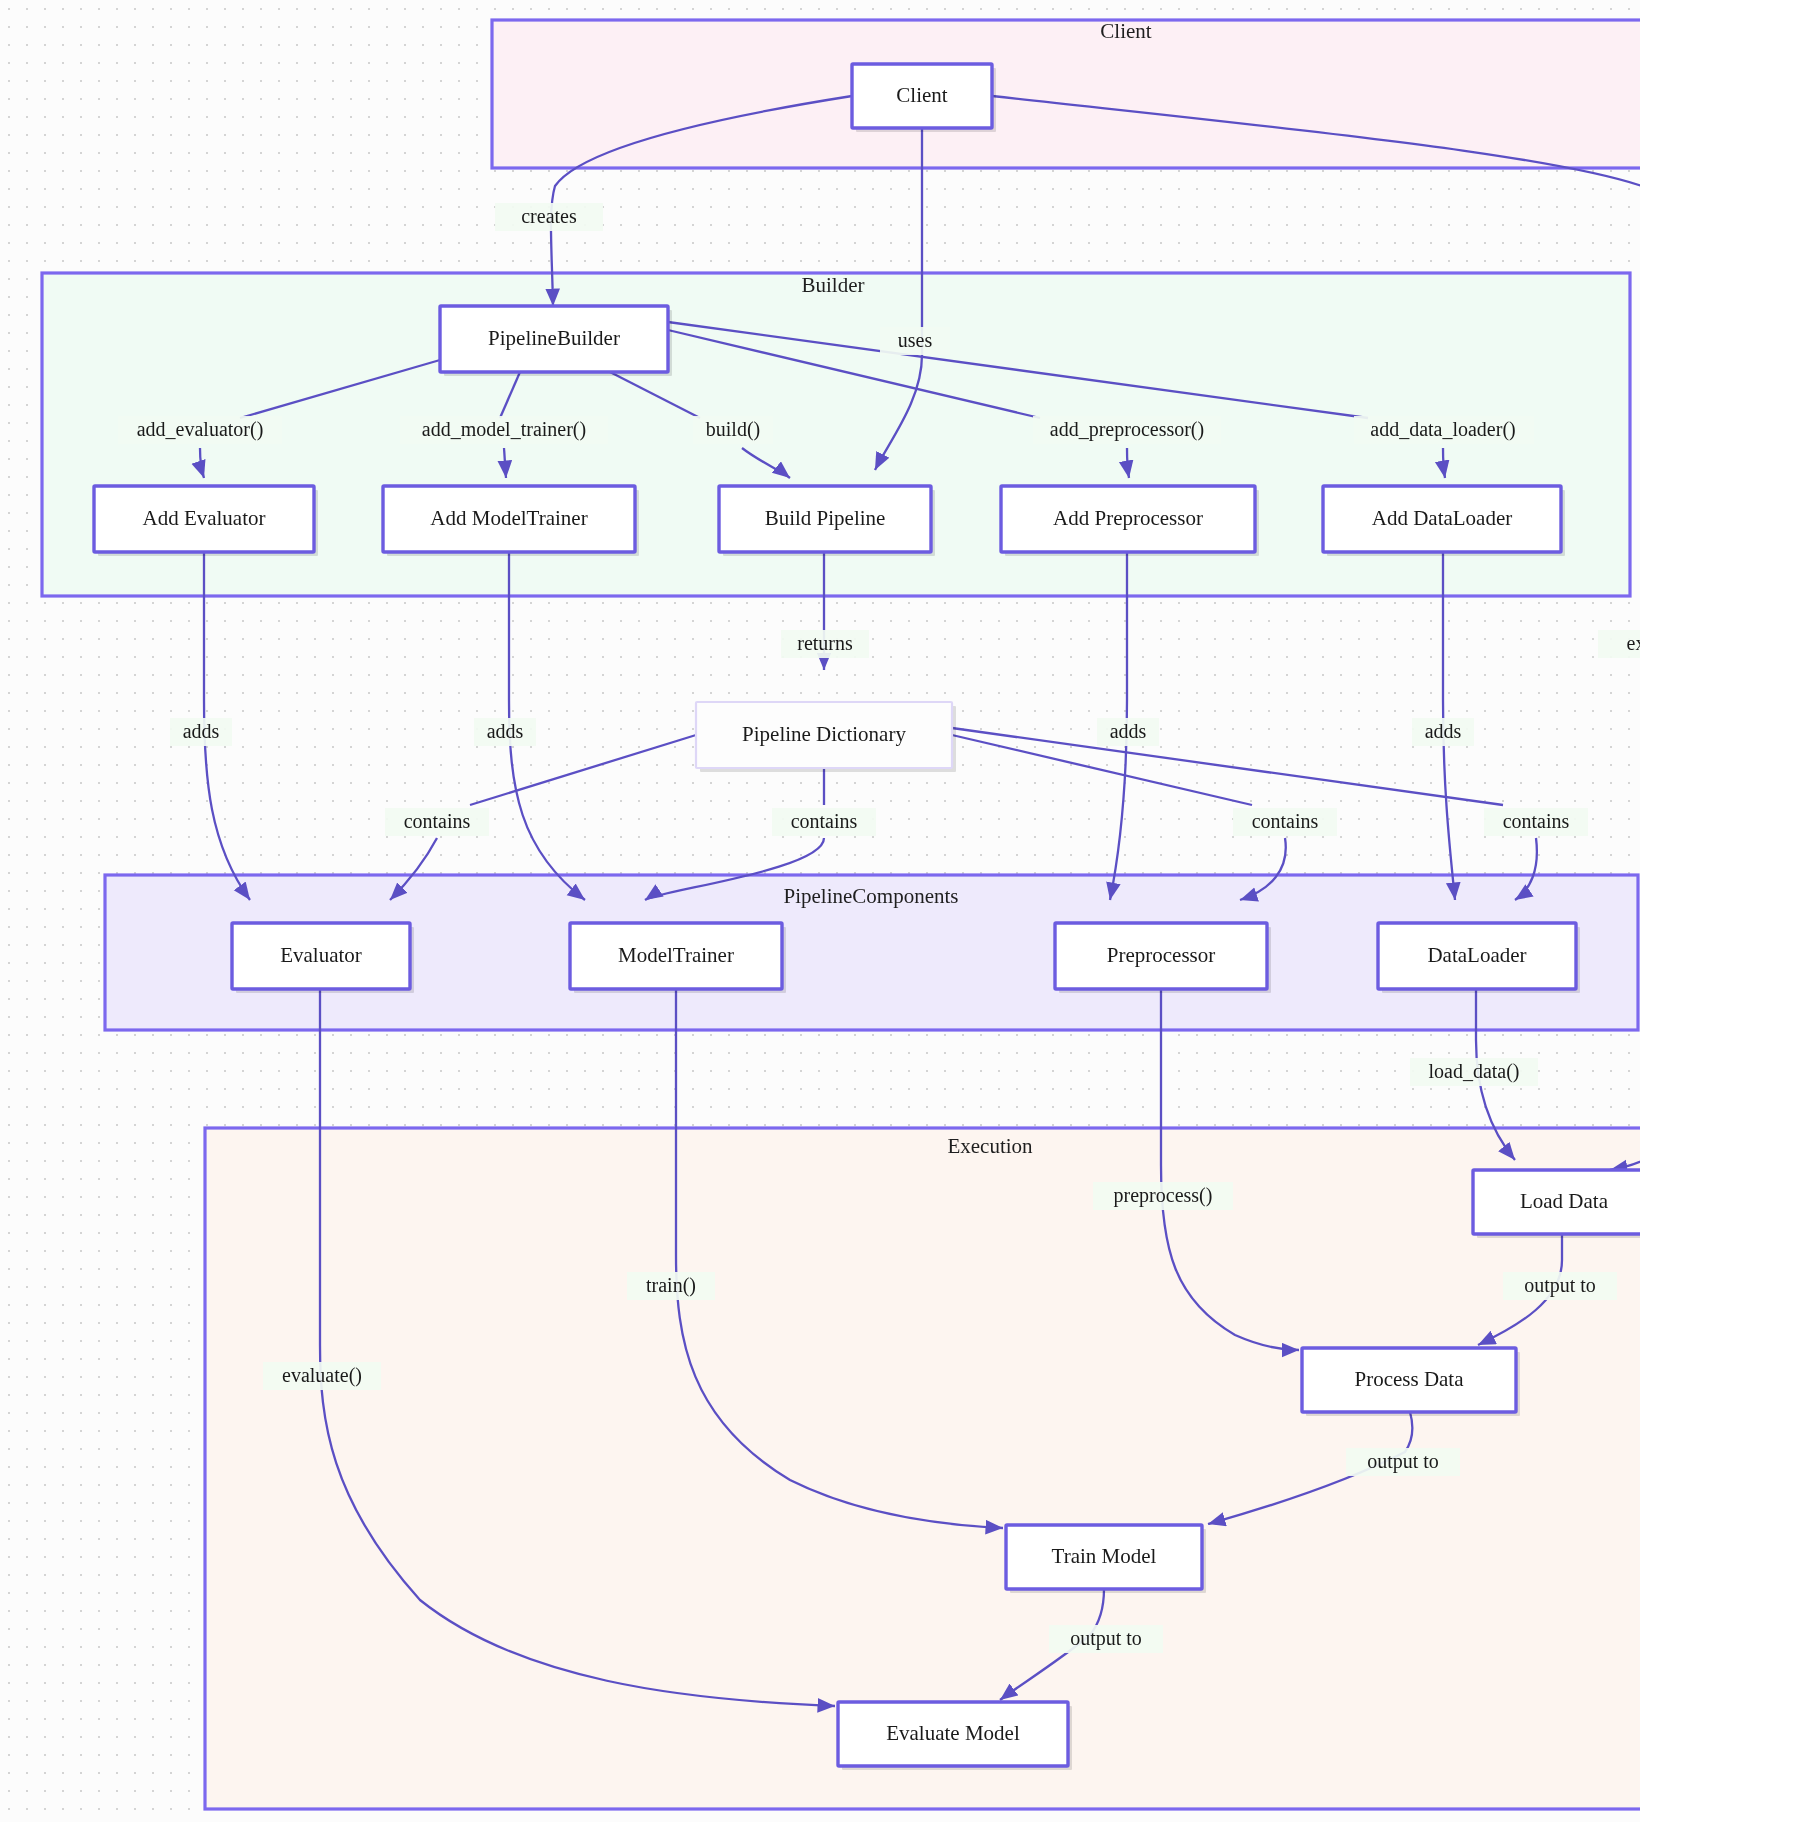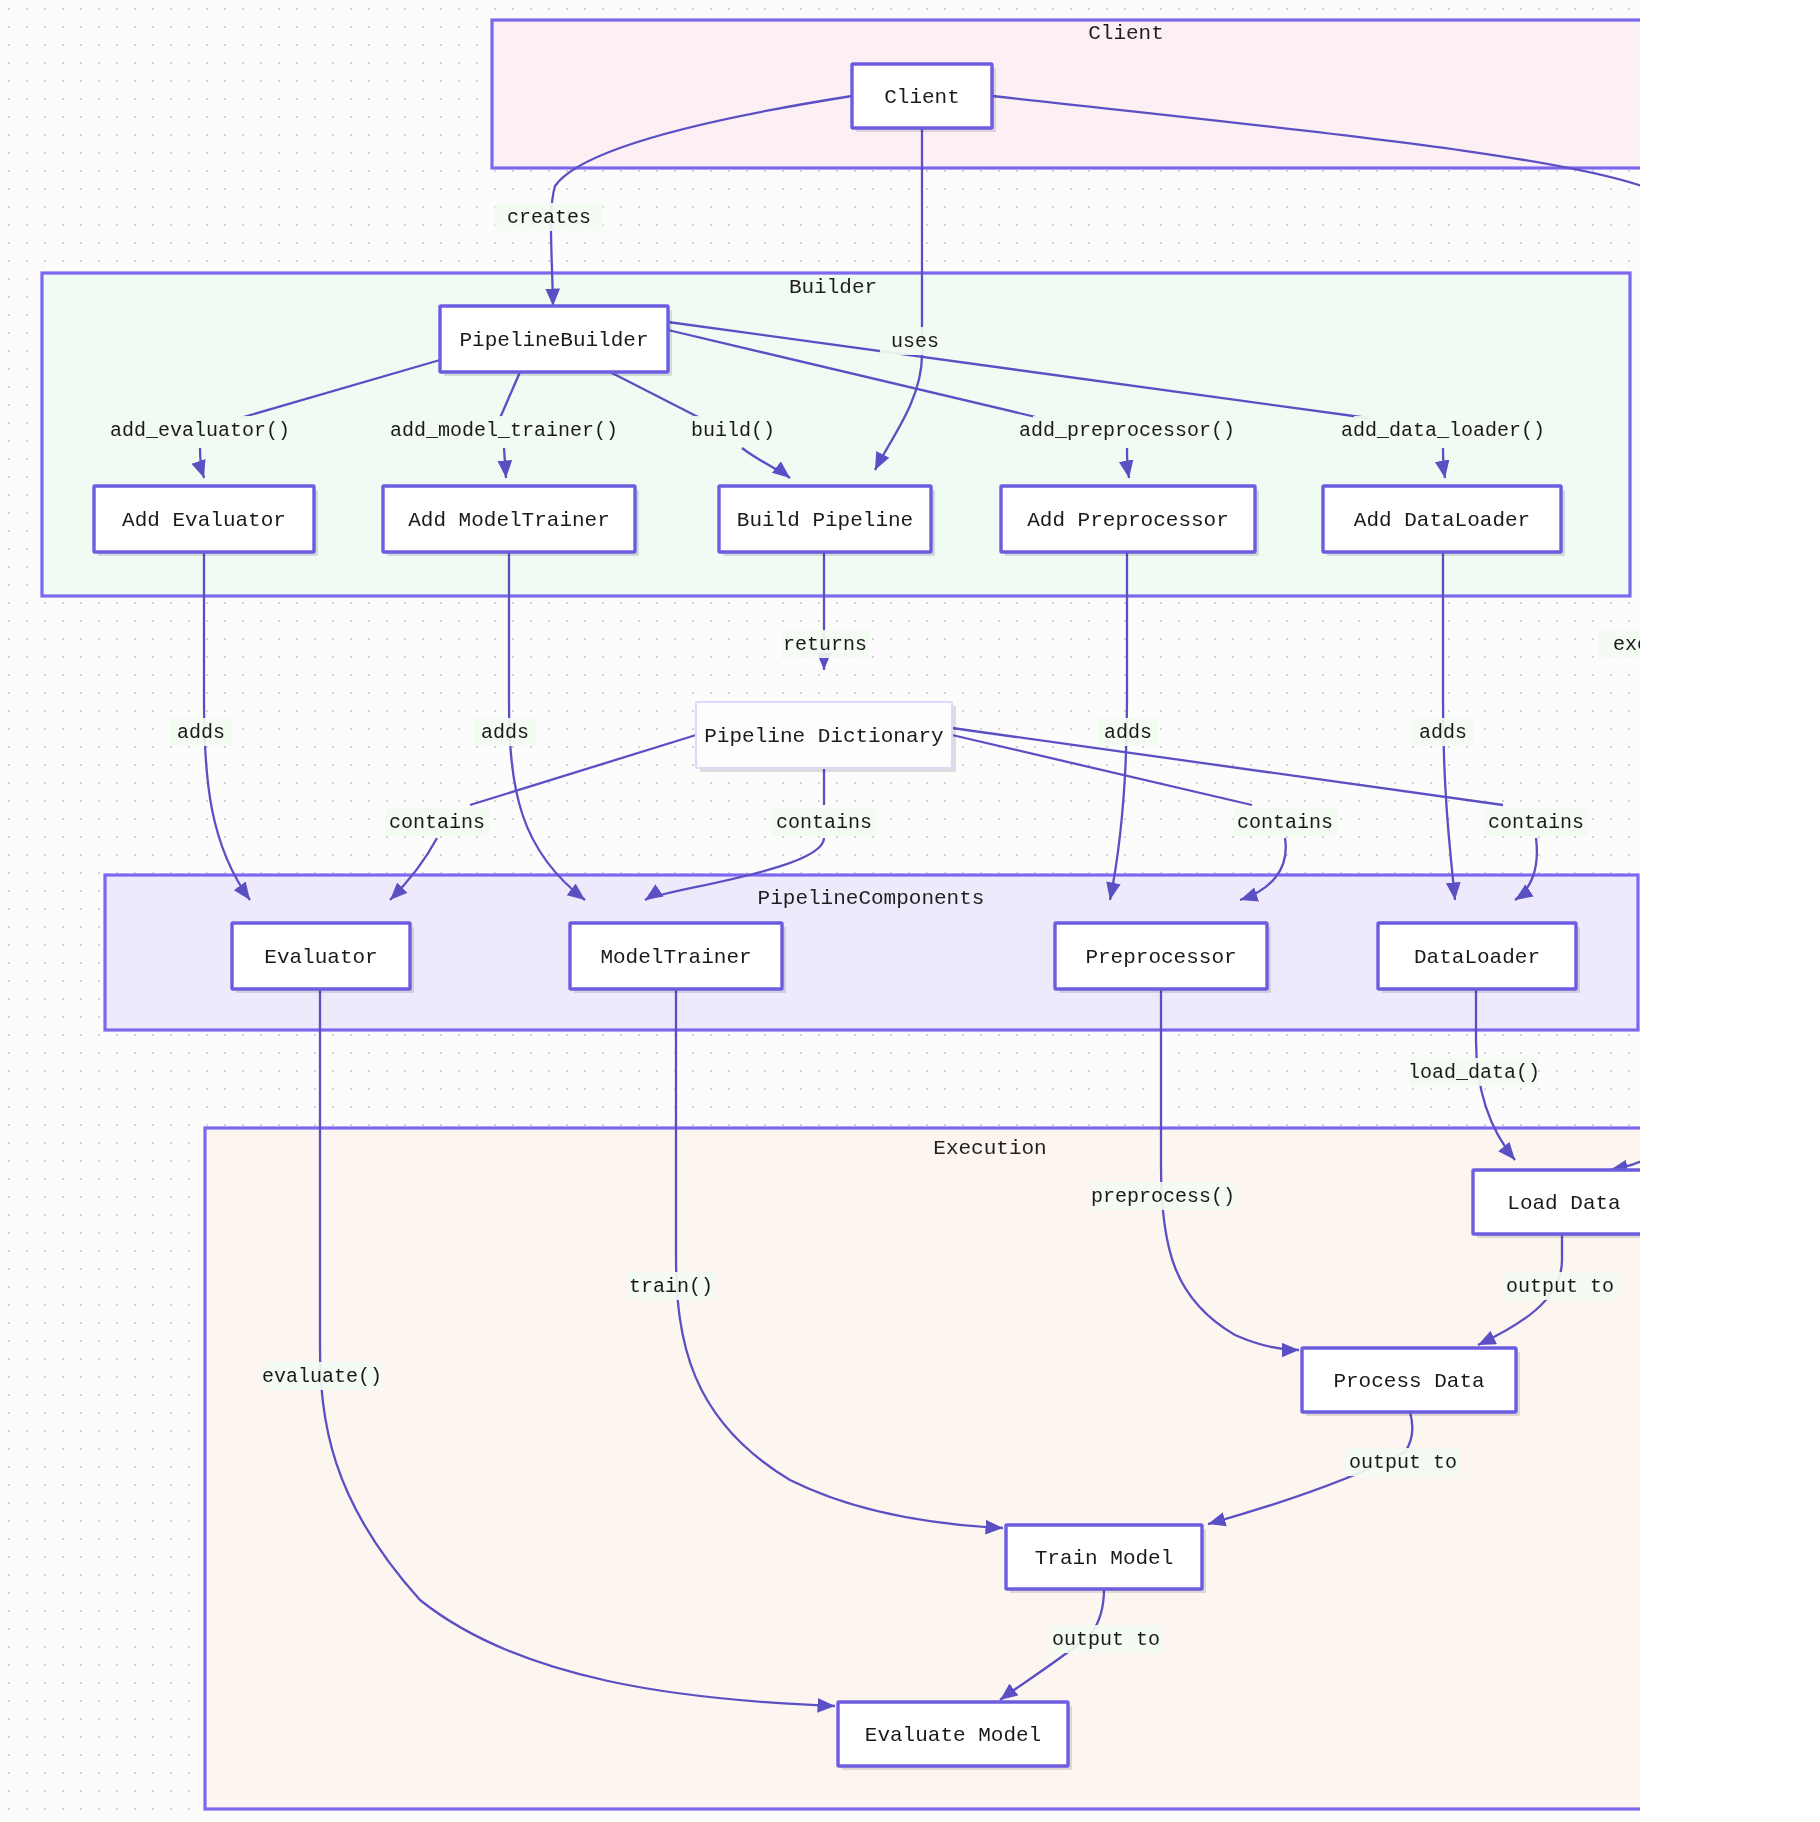--- a/index.html
+++ b/index.html
@@ -7,21 +7,21 @@
     padding: 0;
     background: #ffffff;
   }
   #canvas-wrap {
     position: relative;
     width: 1640px;
     height: 1822px;
     background-color: #fcfcfc;
     background-image: radial-gradient(circle, #d4d4d4 1.1px, transparent 1.2px);
     background-size: 18px 18px;
-    font-family: Liberation Mono, monospace;
+    font-family: Liberation Serif, serif;
     overflow: hidden;
   }
   svg#diagram {
     position: absolute;
     top: 0; left: 0;
     width: 1820px;
     height: 1822px;
   }
   .cluster-rect {
     stroke: #7c68ee;

